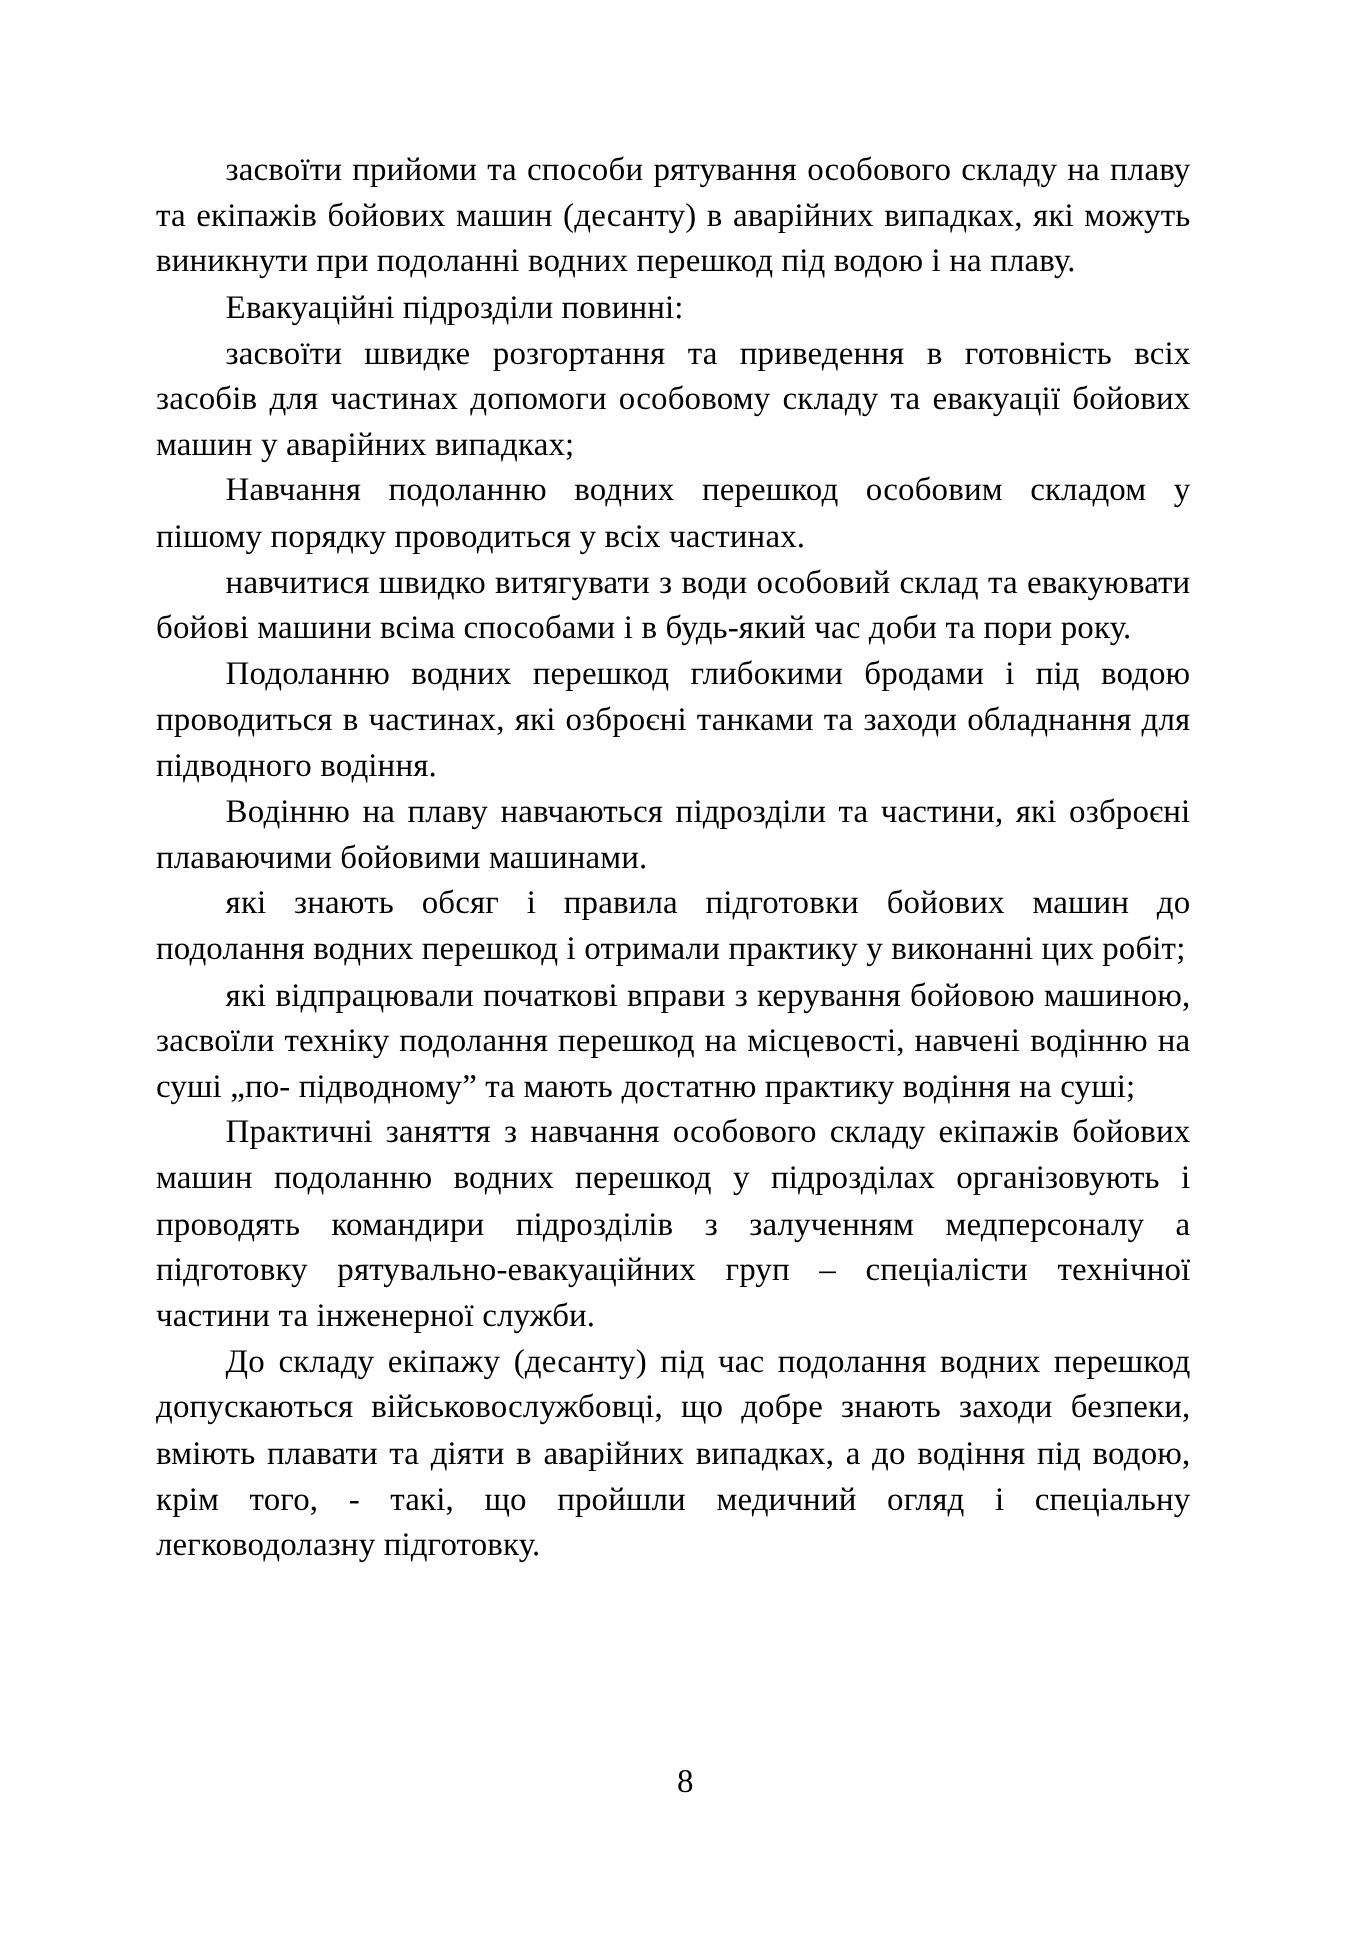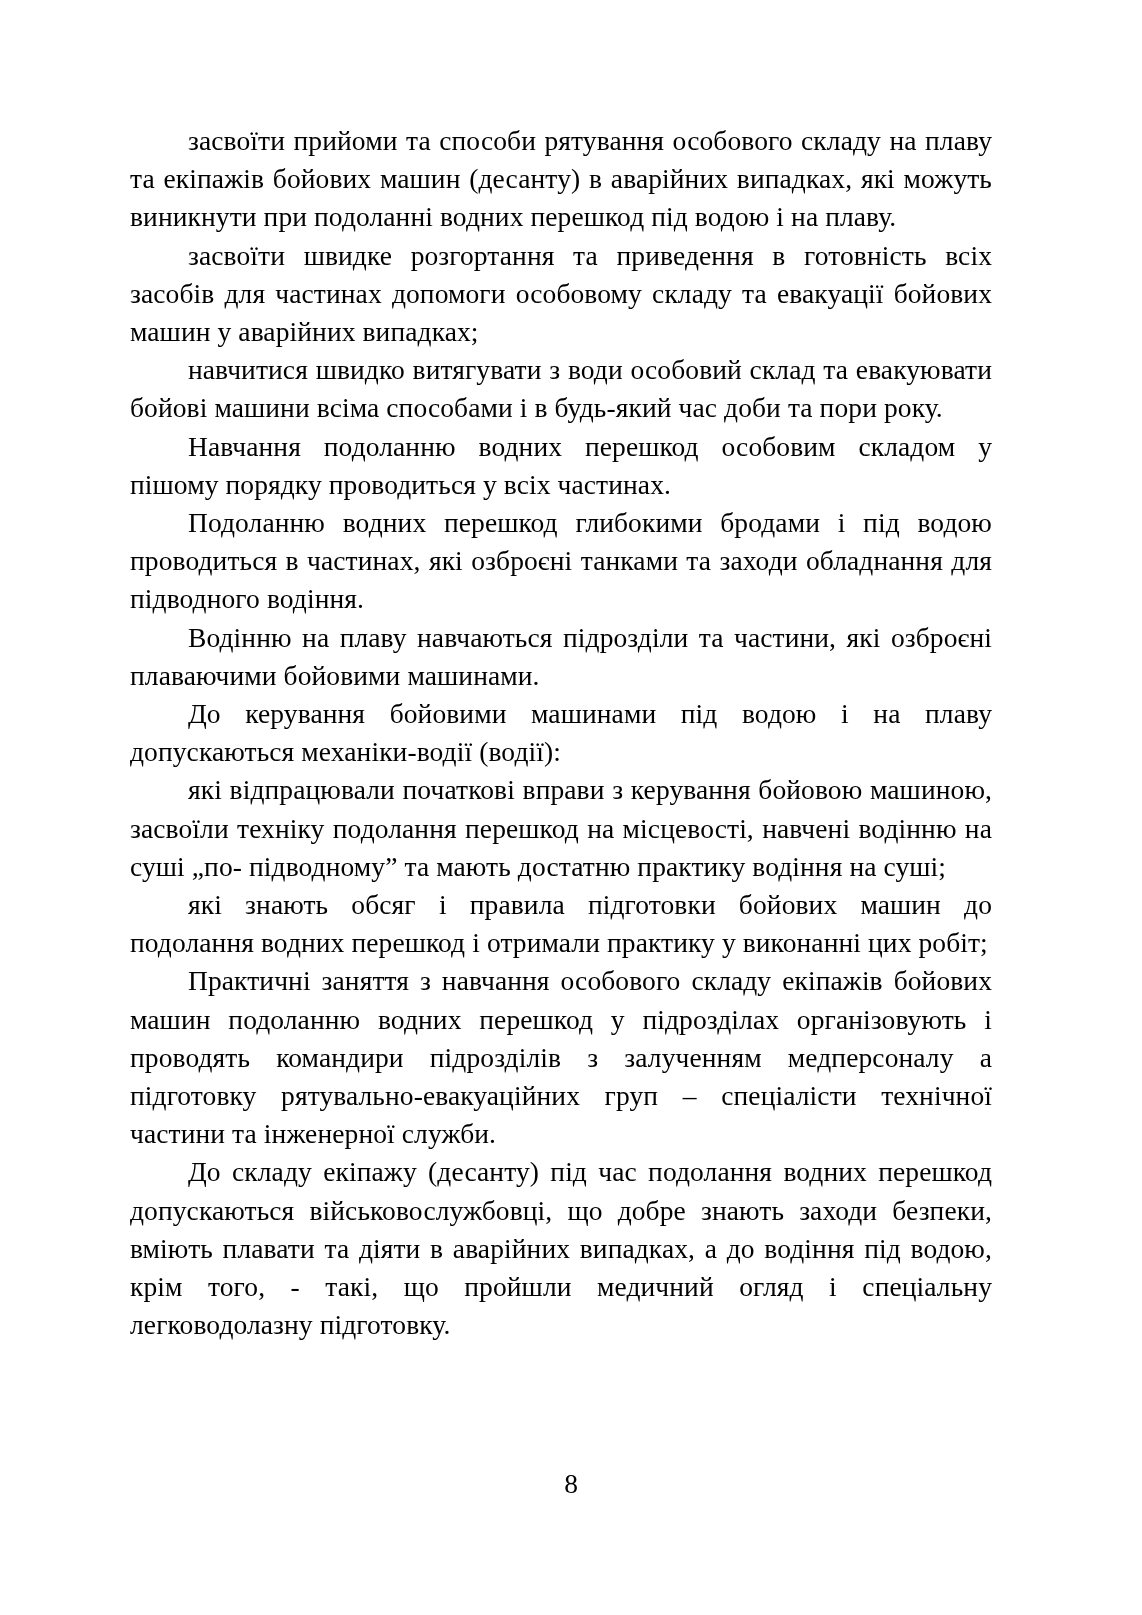--- a/index.html
+++ b/index.html
@@ -54,27 +54,27 @@
     color: #000000;
   }
 </style>
 </head>
 <body>
 
 <div class="page">
 
   <div class="text-block">
     <p class="para">засвоїти прийоми та способи рятування особового складу на плаву  та екіпажів бойових машин (десанту) в аварійних випадках, які можуть виникнути при подоланні водних перешкод під водою і на плаву.</p>
+    <p class="para">Евакуаційні підрозділи повинні:</p>
     <p class="para">засвоїти швидке розгортання та приведення в готовність всіх засобів для частинах допомоги особовому складу та евакуації бойових машин у аварійних випадках;</p>
+    <p class="para">Навчання подоланню водних перешкод особовим складом у пішому порядку проводиться у всіх частинах.</p>
     <p class="para">навчитися швидко витягувати з води особовий склад та евакуювати бойові машини всіма способами і в будь-який час доби та пори року.</p>
-    <p class="para">Навчання подоланню водних перешкод особовим складом у пішому порядку проводиться у всіх частинах.</p>
     <p class="para">Подоланню водних перешкод глибокими бродами і під водою проводиться в частинах, які озброєні танками та заходи обладнання для підводного водіння.</p>
     <p class="para">Водінню на  плаву навчаються підрозділи та  частини, які озброєні плаваючими бойовими машинами.</p>
-    <p class="para">До керування бойовими машинами під водою і на плаву допускаються механіки-водії (водії):</p>
+    <p class="para">які знають обсяг і правила підготовки бойових машин до подолання водних перешкод і отримали практику у виконанні цих робіт;</p>
     <p class="para">які відпрацювали початкові вправи з керування бойовою машиною, засвоїли техніку подолання перешкод на  місцевості, навчені водінню на суші „по- підводному” та мають достатню практику водіння на суші;</p>
-    <p class="para">які знають обсяг і правила підготовки бойових машин до подолання водних перешкод і отримали практику у виконанні цих робіт;</p>
     <p class="para">Практичні заняття з навчання особового складу екіпажів бойових машин подоланню водних перешкод у підрозділах організовують і проводять командири підрозділів з залученням медперсоналу а підготовку рятувально-евакуаційних груп – спеціалісти технічної частини та інженерної служби.</p>
     <p class="para">До  складу екіпажу (десанту) під час подолання водних перешкод допускаються військовослужбовці, що  добре знають заходи безпеки, вміють плавати та діяти в аварійних випадках, а до водіння під водою, крім того, - такі, що пройшли медичний огляд і спеціальну легководолазну підготовку.</p>
   </div>
 
   <div class="page-number">8</div>
 
 </div>
 
 </body></html>

